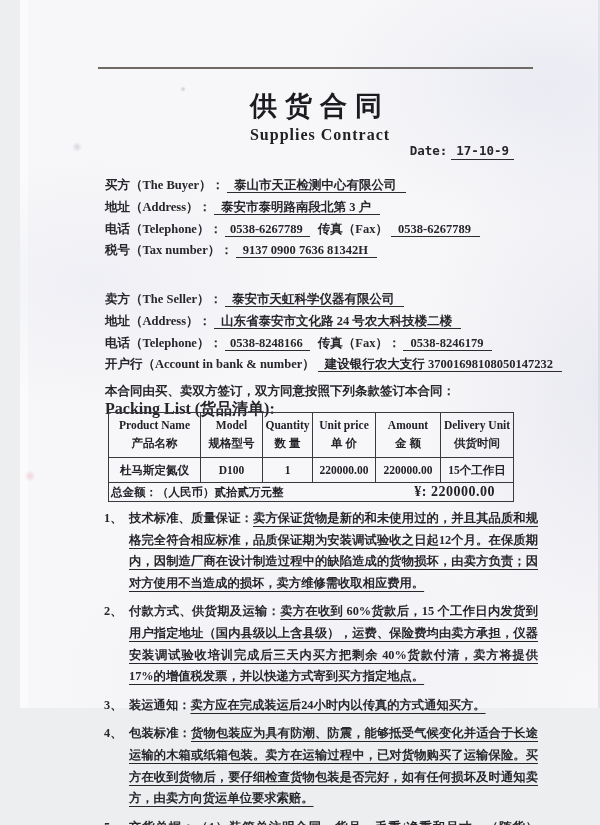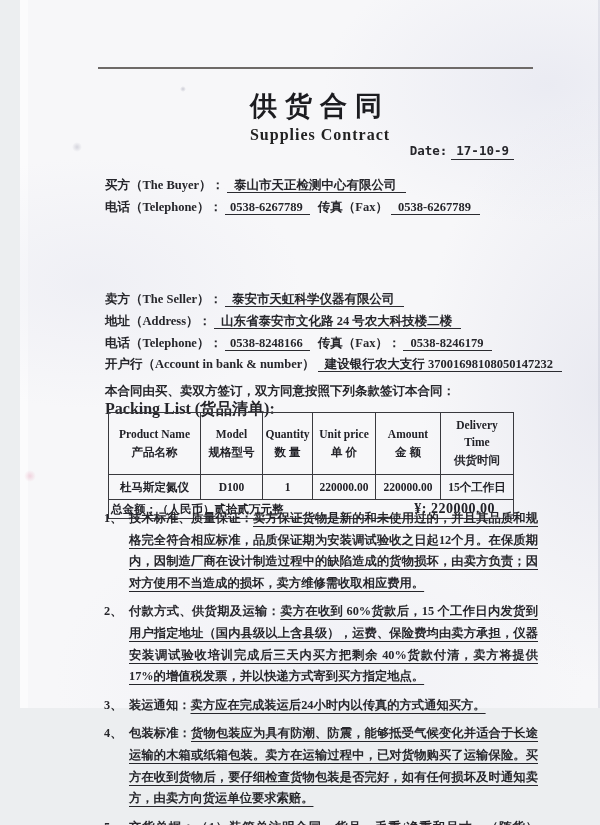--- a/index.html
+++ b/index.html
@@ -96,21 +96,27 @@
 
   <div class="date-line">
     <span class="b">Date:</span><span class="val">17-10-9</span>
   </div>
 
   <div class="info-block buyer">
     <div class="info-line">
       <span class="b">买方（The Buyer）：</span><span class="val">泰山市天正检测中心有限公司</span>
     </div>
     <div class="info-line">
+      <span class="b">地址（Address）：</span><span class="val">泰安市泰明路南段北第 3 户</span>
+    </div>
+    <div class="info-line">
       <span class="b">电话（Telephone）：</span><span class="val2">0538-6267789</span><span class="b">传真（Fax）</span><span class="val">0538-6267789</span>
+    </div>
+    <div class="info-line">
+      <span class="b">税号（Tax number）：</span><span class="val">9137 0900 7636 81342H</span>
     </div>
   </div>
 
   <div class="info-block seller">
     <div class="info-line">
       <span class="b">卖方（The Seller）：</span><span class="val">泰安市天虹科学仪器有限公司</span>
     </div>
     <div class="info-line">
       <span class="b">地址（Address）：</span><span class="val">山东省泰安市文化路 24 号农大科技楼二楼</span>
     </div>
@@ -150,21 +156,21 @@
           </th>
         <th>
             <div class="en">Unit price</div>
             <div class="cn">单 价</div>
           </th>
         <th>
             <div class="en">Amount</div>
             <div class="cn">金 额</div>
           </th>
         <th>
-            <div class="en">Delivery Time</div>
+            <div class="en">Delivery Unit</div>
             <div class="cn">供货时间</div>
           </th>
       </tr>
     </thead>
     <tbody>
       <tr>
         <td class="cell">杜马斯定氮仪</td>
         <td class="cell">D100</td>
         <td class="cell">1</td>
         <td class="cell">220000.00</td>

